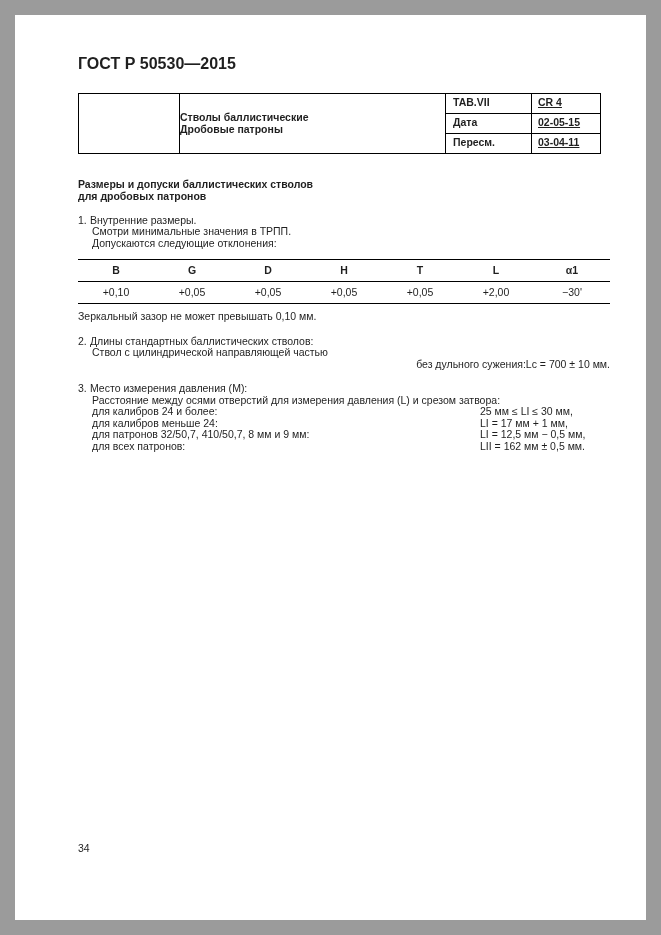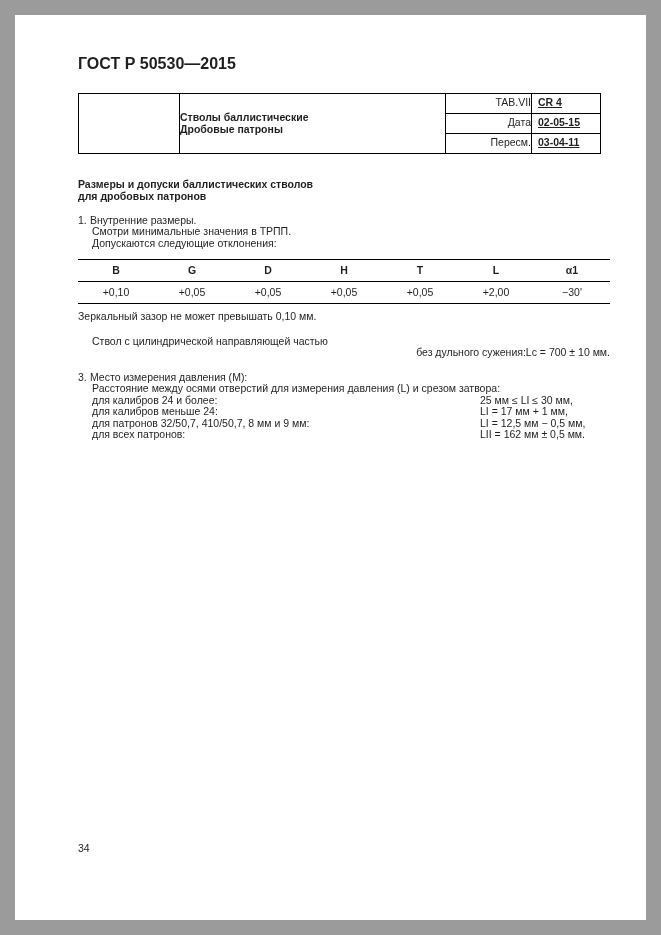--- a/index.html
+++ b/index.html
@@ -28,21 +28,21 @@
   .hdr { width: 505px; table-layout: fixed; }
   .hdr td {
     border: 1px solid #000;
     height: 19px;
     padding: 0;
     vertical-align: middle;
     font-size: 10.5px;
   }
   .hdr .c1 { width: 100px; }
   .hdr .c2 { width: 265px; text-align: left; font-weight: bold; line-height: 12px; }
-  .hdr .c3l { width: 78px; font-weight: normal; padding-left: 7px; text-align: right; }
+  .hdr .c3l { width: 78px; font-weight: bold; padding-left: 7px; }
   .hdr .c3v { width: 62px; font-weight: bold; padding-left: 6px; text-decoration: underline; }
   .section-title {
     margin-top: 24px;
     text-align: left;
     font-weight: bold;
     line-height: 12px;
   }
   .item { margin-top: 13px; }
   .item-line .marker { display: inline-block; width: 12px; }
   .sub { padding-left: 14px; }
@@ -125,20 +125,23 @@
       <td>+0,05</td>
       <td>+2,00</td>
       <td>−30'</td>
     </tr>
   </tbody>
     </table>
 
   <div class="note">Зеркальный зазор не может превышать 0,10 мм.</div>
 
   <div class="item">
+    <div class="item-line">
+      <span class="marker">2.</span><span>Длины стандартных баллистических стволов:</span>
+    </div>
     <div class="sub">
       <div>Ствол с цилиндрической направляющей частью</div>
       <div class="flexrow sb">
         <span>без дульного сужения:</span>
         <span><b>Lc</b><span> = 700 ± 10 мм.</span></span>
       </div>
     </div>
   </div>
 
   <div class="item">

